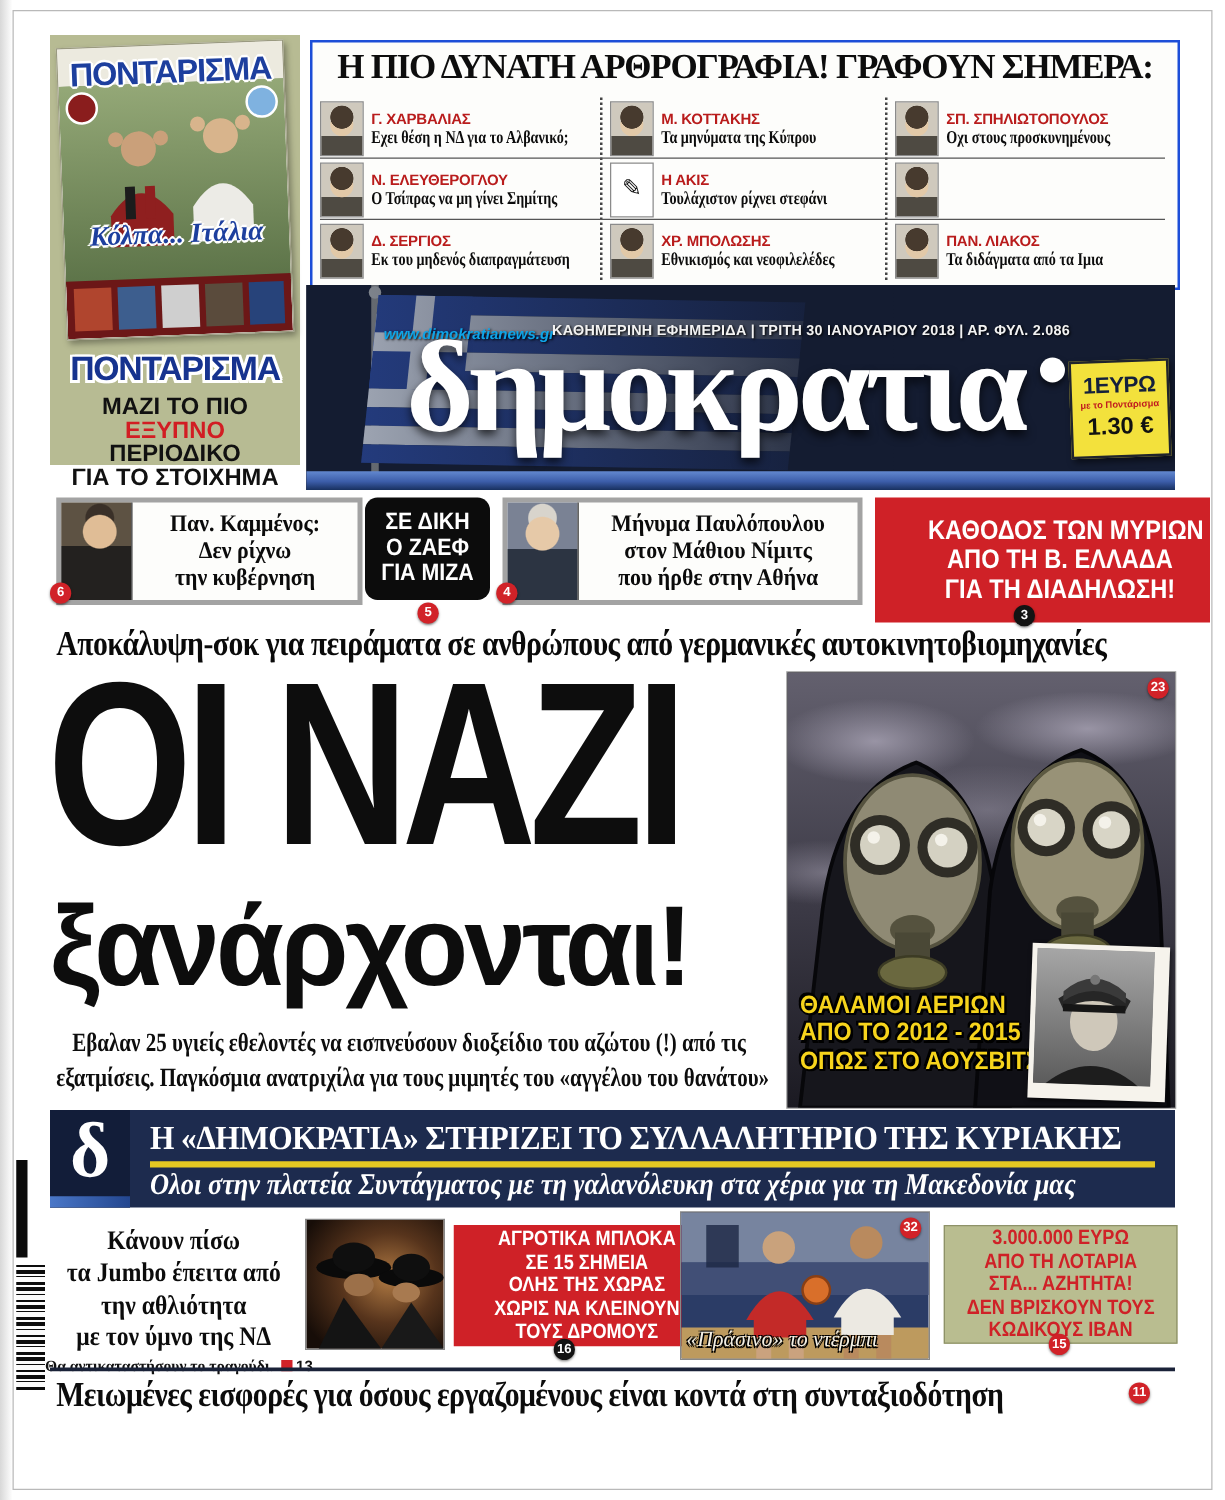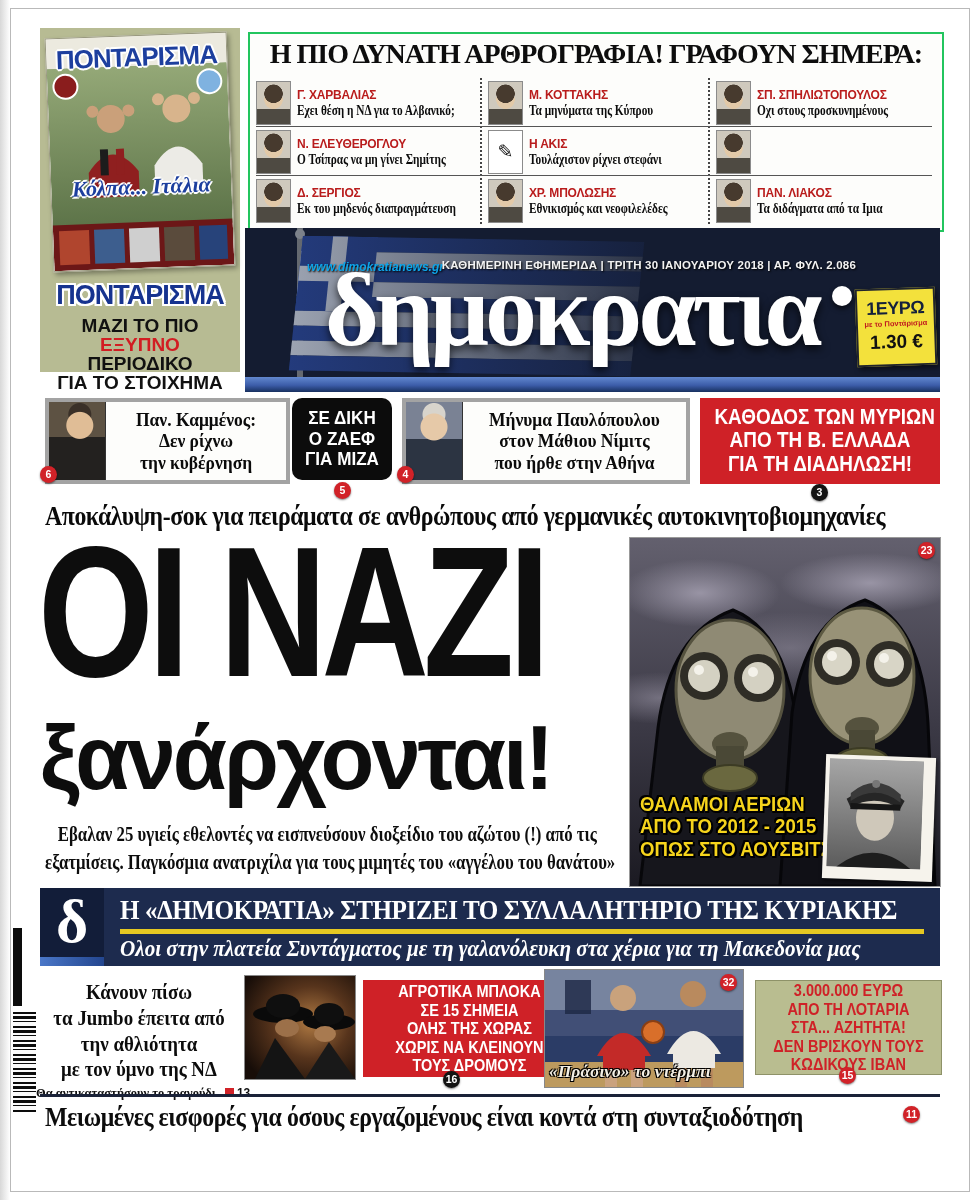--- a/index.html
+++ b/index.html
@@ -20,21 +20,21 @@
        text-shadow:-2px 0 #fff,2px 0 #fff,0 -2px #fff,0 2px #fff,-1px -1px #fff,1px 1px #fff,1px -1px #fff,-1px 1px #fff;}
   .mag-cap{position:absolute;left:0;top:138px;width:100%;text-align:center;font-style:italic;font-weight:900;
        font-size:22px;color:#1d3f9e;font-family:"Liberation Serif",serif;
        text-shadow:-2px 0 #fff,2px 0 #fff,0 -2px #fff,0 2px #fff,1px 1px #fff,-1px -1px #fff;}
   .promo-logo{left:0;top:252px;width:200px;text-align:center;font-weight:900;font-size:27px;color:#16338f;letter-spacing:-1px;
        text-shadow:-2px 0 #fff,2px 0 #fff,0 -2px #fff,0 2px #fff,2px 2px #fff,-2px -2px #fff,2px -2px #fff,-2px 2px #fff;}
   .promo-tag{left:0;top:288px;width:200px;text-align:center;font-weight:900;font-size:19px;line-height:1.0;color:#111;}
   .promo-tag .hl{color:#d21d23;}
 
   
-  .authors{left:248px;top:32px;width:692px;height:196px;border:2px solid #22c55e;background:#fdfdfb;}
+  .authors{left:248px;top:32px;width:692px;height:196px;border:2px solid #1d4ed8;background:#fdfdfb;}
   .authors-title{position:absolute;left:0;top:4px;width:100%;text-align:center;font-family:"Liberation Serif",serif;
        font-weight:700;font-size:28px;letter-spacing:-1px;color:#0d0d0d;}
   .agrid{position:absolute;left:6px;top:44px;width:676px;height:146px;}
   .acell{position:absolute;width:218px;height:46px;display:flex;align-items:center;gap:6px;}
   .aphoto{width:33px;height:42px;border:1px solid #8b8b8b;flex:none;
        background:radial-gradient(circle at 50% 28%, #473a2e 0 9px, rgba(0,0,0,0) 9.5px),
                   radial-gradient(circle at 50% 42%, #e2c9a8 0 9px, rgba(0,0,0,0) 9.5px),
                   linear-gradient(180deg,#cfc9bd 0 64%, #4e4a42 64%);}
   .aq{width:33px;height:42px;border:1px solid #8b8b8b;flex:none;background:#fff;text-align:center;line-height:42px;font-size:19px;color:#111;}
   .aname{font-weight:700;font-size:12px;color:#b91c1c;letter-spacing:-.2px;white-space:nowrap;}
@@ -119,21 +119,21 @@
   .jumbo-t{left:36px;top:980px;width:206px;text-align:center;font-family:"Liberation Serif",serif;font-weight:700;
        font-size:21.5px;line-height:1.2;color:#0c0c0c;}
   .jumbo-t div{white-space:nowrap;transform:scaleX(.88);transform-origin:50% 50%;}
   .jumbo-note{left:36px;top:1086px;width:206px;text-align:center;font-family:"Liberation Serif",serif;font-weight:700;
        font-size:12.5px;color:#111;white-space:nowrap;}
   .sq{display:inline-block;width:9px;height:9px;background:#d12228;margin:0 3px 0 6px;}
   .pref{font-family:"Liberation Sans",sans-serif;font-weight:700;font-size:12px;}
   .jumbo-p{left:245px;top:976px;width:110px;height:103px;box-shadow:0 0 0 1px #888;}
   .agro{left:363px;top:980px;width:177px;height:97px;font-size:16.5px;line-height:1.12;padding-top:0;padding-left:18px;}
   .derby{left:545px;top:970px;width:198px;height:117px;box-shadow:0 0 0 1px #888;}
-  .dcap{position:absolute;left:4px;bottom:5px;font-family:"Liberation Serif",serif;font-style:italic;font-weight:700;
+  .dcap{position:absolute;left:4px;bottom:5px;font-family:"Liberation Serif",serif;font-style:italic;font-weight:400;
        font-size:17.5px;color:#f3efe4;text-shadow:1px 1px 0 #000,-1px -1px 0 #000,1px -1px 0 #000,-1px 1px 0 #000;}
   .lottery{left:755px;top:980px;width:185px;height:93px;background:#b9bd90;border:1px solid #8e9268;
        display:flex;flex-direction:column;justify-content:center;text-align:center;font-weight:900;
        font-size:16.5px;line-height:1.12;color:#cf2127;}
   .lottery div{white-space:nowrap;transform:scaleX(.88);transform-origin:50% 50%;}
 
   
   .brule2{left:40px;top:1094px;width:900px;height:3px;background:#1a2238;}
   .bstrip{left:45px;top:1101px;width:895px;}
   .bstrip .cond{transform:scaleX(.85);font-family:"Liberation Serif",serif;font-weight:700;font-size:28px;
@@ -328,21 +328,21 @@
   <div class="abs nbox" style="left:402px;top:398px;width:280px;height:78px;">
     <div class="nphoto photo-pav"></div>
     <div class="ntext">
       <div>Μήνυμα Παυλόπουλου</div>
       <div>στον Μάθιου Νίμιτς</div>
       <div>που ήρθε στην Αθήνα</div>
     </div>
   </div>
   <div class="badge bred" style="left:397px;top:466px;">4</div>
 
-  <div class="abs redbox" style="left:700px;top:398px;width:240px;height:86px;font-size:21.5px;line-height:1.1;">
+  <div class="abs redbox" style="left:700px;top:398px;width:240px;height:100px;font-size:21.5px;line-height:1.1;padding-left:28px;">
     <div>ΚΑΘΟΔΟΣ ΤΩΝ ΜΥΡΙΩΝ</div>
     <div>ΑΠΟ ΤΗ Β. ΕΛΛΑΔΑ</div>
     <div>ΓΙΑ ΤΗ ΔΙΑΔΗΛΩΣΗ!</div>
   </div>
   <div class="badge bblack" style="left:811px;top:484px;">3</div>
 
   <div class="abs kicker">
     <span class="cond">Αποκάλυψη-σοκ για πειράματα σε ανθρώπους από γερμανικές αυτοκινητοβιομηχανίες</span>
   </div>
   <div class="abs hl1">

